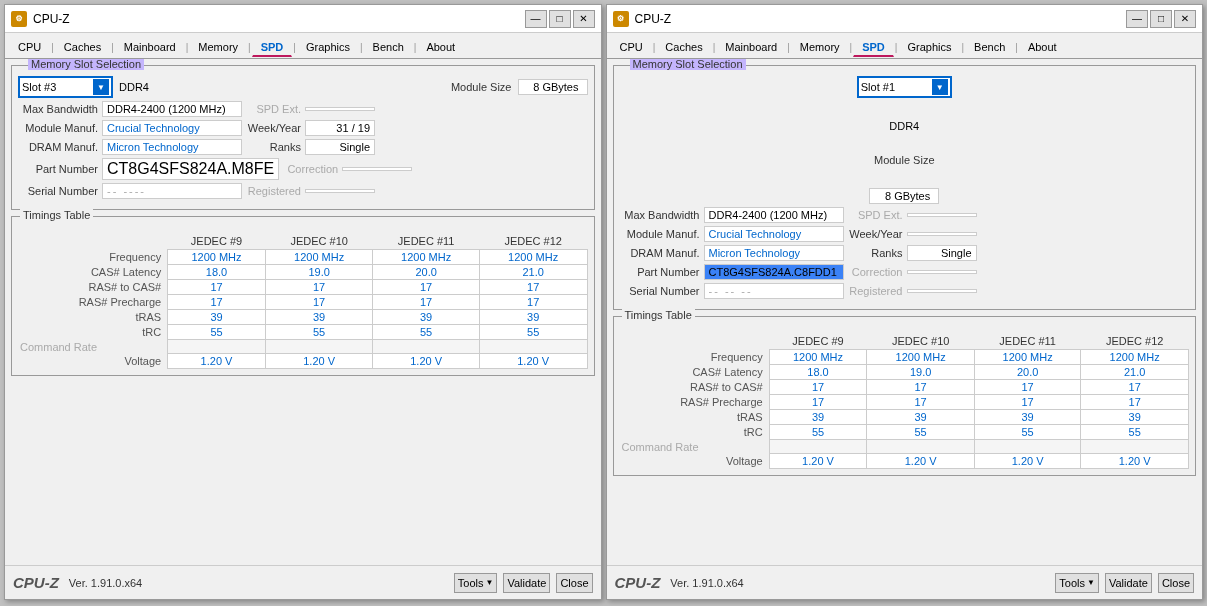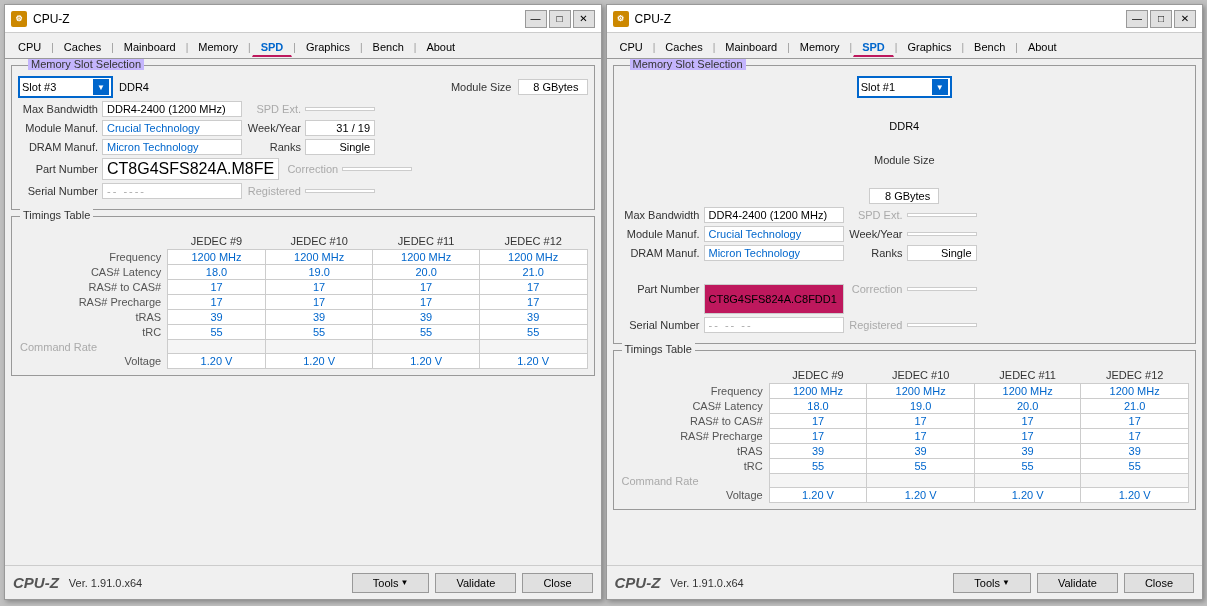--- a/index.html
+++ b/index.html
@@ -176,21 +176,21 @@
       margin-right: 4px;
     }
     .footer-ver {
       font-size: 11px;
       color: #333;
     }
     .footer-spacer { flex: 1; }
     .footer-btn {
       background: #e0e0e0;
       border: 1px solid #999;
-      padding: 3px 20px;
+      padding: 3px 3px;
       font-size: 11px;
       cursor: pointer;
       display: flex;
       align-items: center;
       gap: 2px;
     }
     .footer-btn-arrow {
       font-size: 8px;
     }
   </style>
@@ -408,21 +408,21 @@
     <div style="background:#fff;border:1px solid #ccc;padding:1px 4px;font-size:11px;min-width:70px;text-align:right;"></div>
   </div>
         <div style="display: flex; align-items: center; gap: 4px; margin-top: 3px;">
     <span style="min-width:80px;text-align:right;color:#333;font-size:11px;">DRAM Manuf.</span>
     <div style="background:#fff;border:1px solid #ccc;padding:1px 4px;font-size:11px;min-width:140px;color:#0066cc;">Micron Technology</div>
     <span style="min-width:55px;text-align:right;color:#333;font-size:11px;">Ranks</span>
     <div style="background:#fff;border:1px solid #ccc;padding:1px 4px;font-size:11px;min-width:70px;text-align:right;">Single</div>
   </div>
         <div style="display: flex; align-items: center; gap: 4px; margin-top: 3px;">
     <span style="min-width:80px;text-align:right;color:#333;font-size:11px;">Part Number</span>
-    <div style="background:#be185d;border:1px solid #ccc;padding:8px 4px;font-size:11px;min-width:140px;margin-top:20px;">CT8G4SFS824A.C8FDD1</div>
+    <div style="background:#3b82f6;border:1px solid #ccc;padding:1px 4px;font-size:11px;min-width:140px;">CT8G4SFS824A.C8FDD1</div>
     <span style="min-width:55px;text-align:right;color:#aaa;font-size:11px;">Correction</span>
     <div style="background:#fff;border:1px solid #ccc;padding:1px 4px;font-size:11px;min-width:70px;"></div>
   </div>
         <div style="display: flex; align-items: center; gap: 4px; margin-top: 3px; margin-bottom: 4px;">
     <span style="min-width:80px;text-align:right;color:#333;font-size:11px;">Serial Number</span>
     <div style="background:#fff;border:1px solid #ccc;padding:1px 4px;font-size:11px;min-width:140px;color:#aaa;letter-spacing:2px;">-- -- --</div>
     <span style="min-width:55px;text-align:right;color:#aaa;font-size:11px;">Registered</span>
     <div style="background:#fff;border:1px solid #ccc;padding:1px 4px;font-size:11px;min-width:70px;"></div>
   </div>
       </div>

